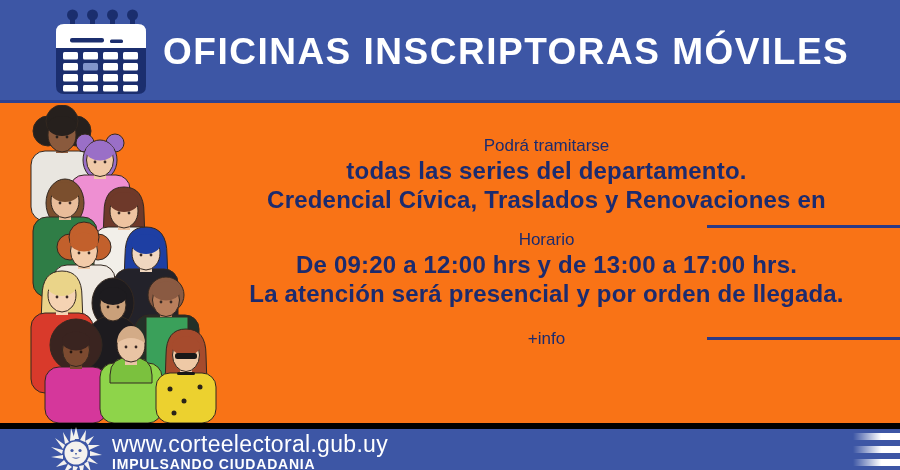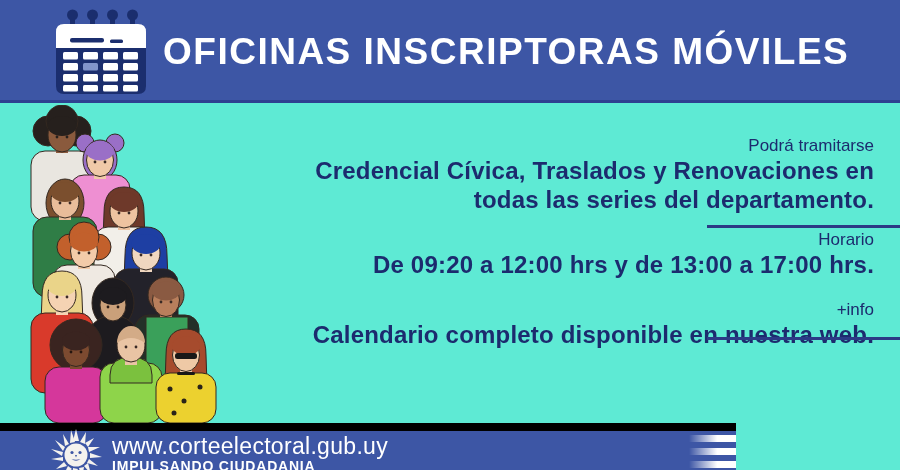--- a/index.html
+++ b/index.html
@@ -1,49 +1,49 @@
 <!DOCTYPE html>
 <html><head>
 <meta charset="utf-8">
 <style>
   html,body{margin:0;padding:0;background:#e9e9e9;}
   #canvas{
     position:relative;width:900px;height:470px;overflow:hidden;
-    background:#5eead4;font-family:"Liberation Sans", sans-serif;
+    background:#f97316;font-family:"Liberation Sans", sans-serif;
   }
   
   .top-banner{
     position:absolute;left:0;top:0;width:900px;height:103px;
     background:#3d56a5;border-bottom:3px solid #2e4191;box-sizing:border-box;
   }
   .title{
     position:absolute;left:163px;top:0;height:100px;line-height:104px;
     color:#ffffff;font-size:37px;font-weight:bold;letter-spacing:1.5px;
     white-space:nowrap;
   }
   .calendar-wrap{position:absolute;left:52px;top:8px;width:94px;height:88px;}
   
   .illustration-wrap{position:absolute;left:22px;top:105px;width:210px;height:318px;}
   .content{
-    position:absolute;top:135px;right:26px;left:235px;text-align:right;
+    position:absolute;top:135px;right:42px;left:235px;text-align:center;
     color:#1c2b6e;
   }
   .sec-label{font-size:17px;font-weight:500;line-height:21px;color:#1c2b6e;}
   .sec-line{font-size:24px;font-weight:bold;line-height:29px;color:#1c2b6e;letter-spacing:0.2px;}
   .divider{
     position:absolute;right:0;width:193px;height:3px;background:#2b3a85;
   }
   .divider.d1{top:225px;}
   .divider.d2{top:337px;}
   .sec2{margin-top:15px;}
   .sec3{margin-top:20px;}
   
   .footer{
-    position:absolute;left:0;top:423px;width:736px;height:47px;
-    background:#3d56a5;border-top:8px solid #000000;box-sizing:border-box;
+    position:absolute;left:0;top:423px;width:900px;height:47px;
+    background:#3d56a5;border-top:6px solid #000000;box-sizing:border-box;
   }
   .sun-wrap{position:absolute;left:48px;top:-2px;width:56px;height:52px;}
   .footer-text{position:absolute;left:112px;top:3px;color:#fff;}
   .footer-url{font-size:23px;font-weight:500;letter-spacing:0.3px;line-height:25px;}
   .footer-tagline{font-size:14px;font-weight:bold;letter-spacing:0.8px;line-height:15px;}
   .flag-stripes{position:absolute;right:0;top:2px;width:47px;height:45px;}
   .flag-stripes .bar{
     position:absolute;right:0;width:47px;height:7px;
     background:linear-gradient(to right, rgba(255,255,255,0), #ffffff 60%);
   }
@@ -231,30 +231,30 @@
           <rect x="153" y="248" width="22" height="6" rx="2.5" fill="#181818" stroke="none"></rect>
           <rect x="155" y="267" width="18" height="3" rx="1.5" fill="#181818" stroke="none"></rect>
         </g>
       </g>
     </svg>
   </div>
 
   <div class="content">
     <div class="section">
       <div class="sec-label">Podrá tramitarse</div>
+      <div class="sec-line">todas las series del departamento.</div>
       <div class="sec-line">Credencial Cívica, Traslados y Renovaciones en</div>
-      <div class="sec-line">todas las series del departamento.</div>
     </div>
     <div class="section sec2">
       <div class="sec-label">Horario</div>
       <div class="sec-line">De 09:20 a 12:00 hrs y de 13:00 a 17:00 hrs.</div>
+      <div class="sec-line">La atención será presencial y por orden de llegada.</div>
     </div>
     <div class="section sec3">
       <div class="sec-label">+info</div>
-      <div class="sec-line">Calendario completo disponible en nuestra web.</div>
     </div>
   </div>
   <div class="divider d1"></div>
   <div class="divider d2"></div>
 
   <div class="footer">
     <div class="sun-wrap">
       <svg width="56" height="52" viewBox="-28 -26 56 52">
         <g fill="#f4f2ee">
           <g id="rays">

